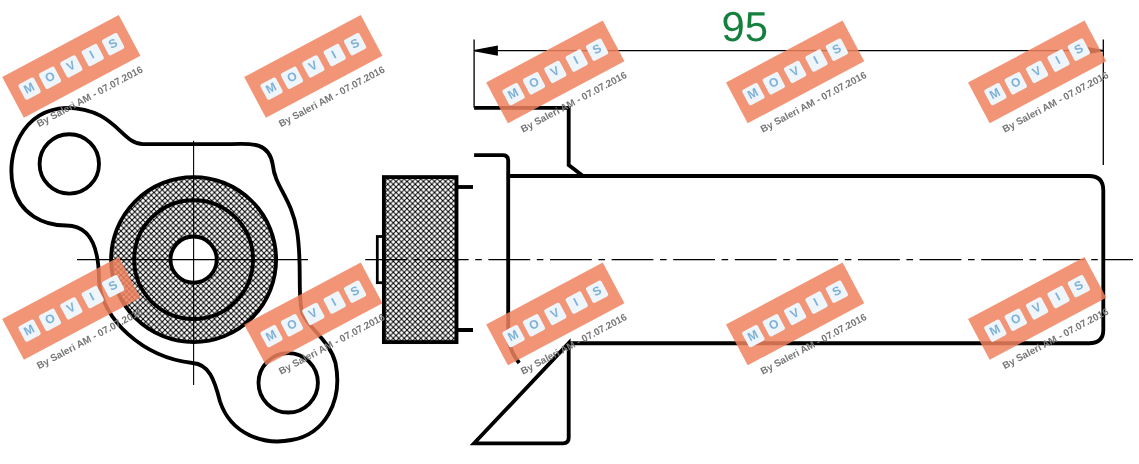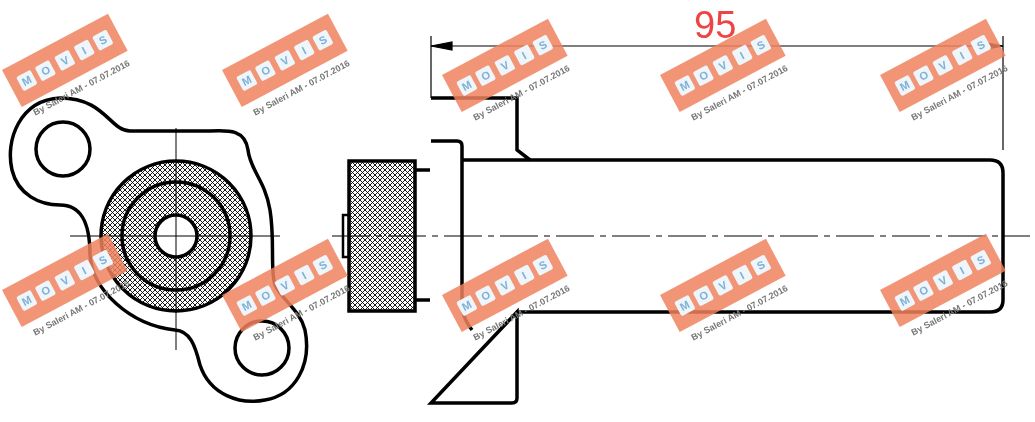--- a/index.html
+++ b/index.html
@@ -1,18 +1,18 @@
 <!DOCTYPE html>
 <html><head>
 <meta charset="utf-8">
 <style>
   html,body{margin:0;padding:0;background:#fff;}
   .canvas{position:relative;width:1035px;height:422px;overflow:hidden;background:#fff;font-family:"Liberation Sans",sans-serif;}
   svg{position:absolute;left:0;top:0;}
-  .dim-label{position:absolute;left:694px;top:4px;font-size:38px;color:#ef4444;font-family:"Liberation Sans",sans-serif;}
+  .dim-label{position:absolute;left:656px;top:4px;font-size:38px;color:#15803d;font-family:"Liberation Sans",sans-serif;}
   .wm{position:absolute;width:130px;height:100px;transform:rotate(-28deg);transform-origin:0 0;pointer-events:none;}
   .wm-band{position:absolute;left:0;top:0;width:120px;height:42px;background:rgba(240,130,95,0.85);display:flex;align-items:center;justify-content:space-around;padding:0 6px;box-sizing:border-box;}
   .wm-letter{width:16px;height:16px;background:#eef6fb;color:#7fb0d6;font-size:11px;font-weight:bold;display:flex;align-items:center;justify-content:center;border-radius:2px;}
   .wm-text{position:absolute;left:8px;top:48px;font-size:9px;font-weight:bold;color:#777;white-space:nowrap;}
 </style>
 </head>
 <body>
 
 <div class="canvas">
   <svg width="1035" height="422" viewBox="0 0 1035 422">

